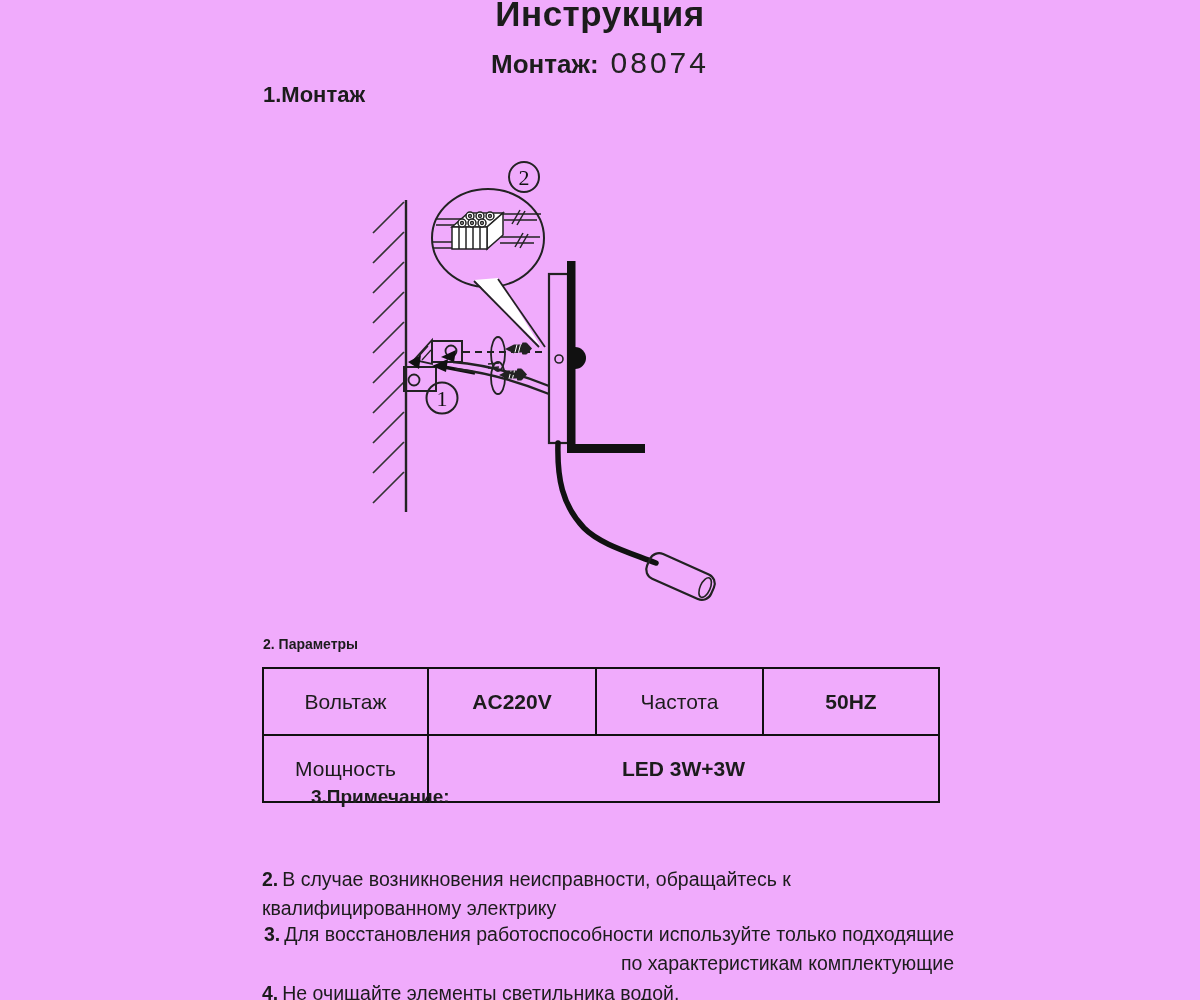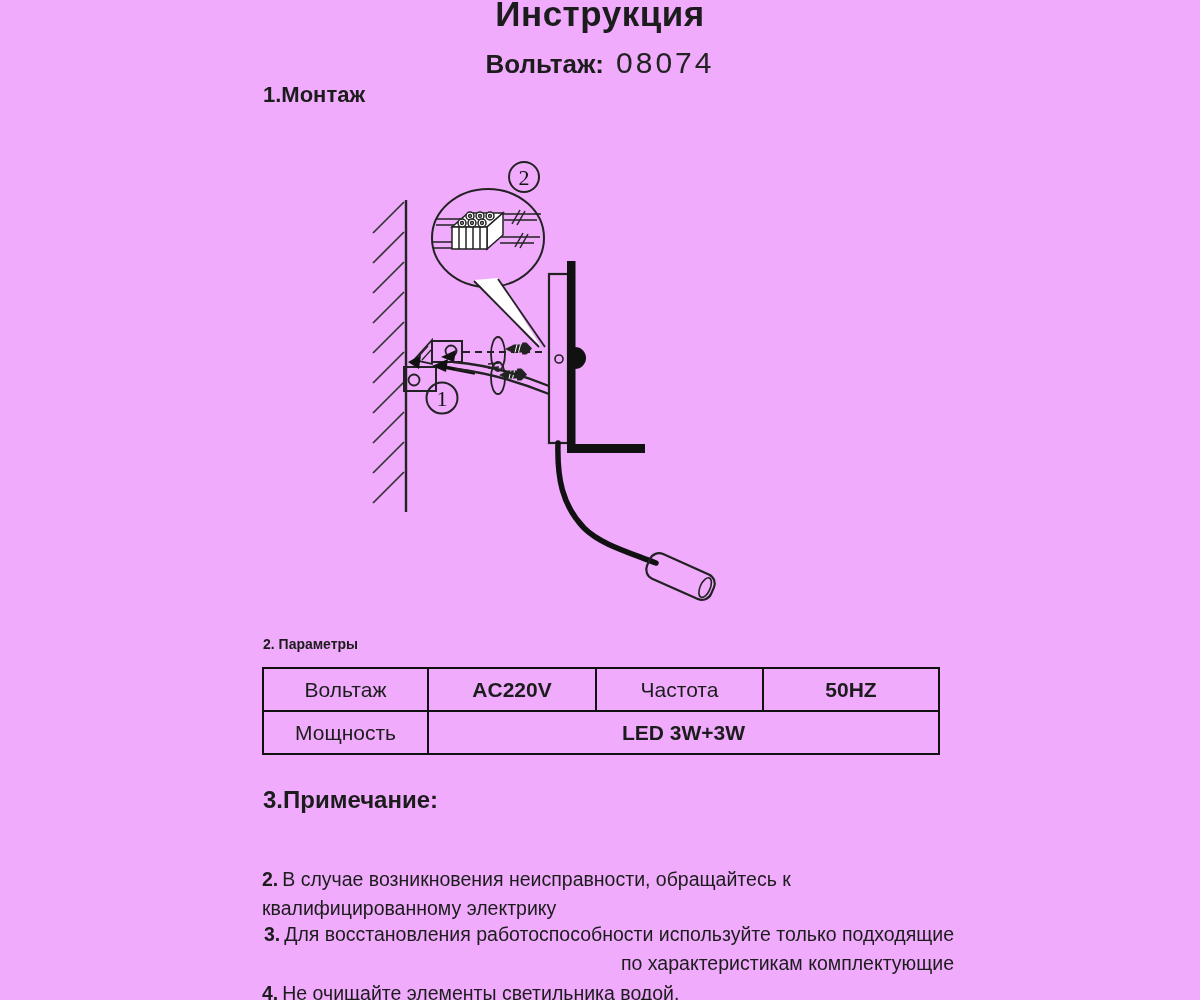--- a/index.html
+++ b/index.html
@@ -25,40 +25,40 @@
     display: flex; justify-content: center; align-items: baseline; gap: 12px;
   }
   .model-label { font-size: 26px; font-weight: 700; }
   .model-value { font-size: 30px; font-weight: 400; letter-spacing: 3px; color: #222; }
   .sec-heading {
     position: absolute; left: 263px;
     font-size: 22px; font-weight: 700;
   }
   #montage-heading { top: 82px; }
   #params-heading  { top: 636px; font-size: 14px; }
-  #notes-heading   { top: 786px; font-size: 24px; }
+  #notes-heading   { top: 786px; font-size: 19px; margin-left: 48px; }
 
   .diagram {
     position: absolute; left: 280px; top: 140px;
     width: 470px; height: 500px;
   }
 
   table.params {
     position: absolute; left: 262px; top: 667px;
     border-collapse: collapse;
     table-layout: fixed;
     width: 676px;
   }
   table.params td {
     border: 2.5px solid #111;
     height: 41px;
     font-size: 21px;
     text-align: center;
     vertical-align: middle;
-    padding: 0;
+    padding: 12px;
   }
   td.cell-value { font-weight: 700; border-radius: 17px; }
   td.cell-led { text-align: left; padding-left: 46px; font-weight: 700; }
 
   .note {
     position: absolute; left: 262px; width: 692px;
     font-size: 19.5px; line-height: 29px;
   }
   .note .num { font-weight: 700; margin-right: 4px; }
   #note-1 { top: 830px; }
@@ -73,21 +73,21 @@
   }
 </style>
 </head>
 <body>
 
 <div class="page">
 
   <div class="doc-title">Инструкция</div>
 
   <div class="model-line">
-    <span class="model-label">Вольтаж:</span>
+    <span class="model-label">Монтаж:</span>
     <span class="model-value">08074</span>
   </div>
 
   <div class="sec-heading" id="montage-heading">1.Монтаж</div>
 
   <svg class="diagram" viewBox="280 140 470 500">
 
     <g>
       <line class="ink" x1="406" y1="200" x2="406" y2="512" stroke-width="2.4"></line>
       <g stroke="#333" stroke-width="1.7">

